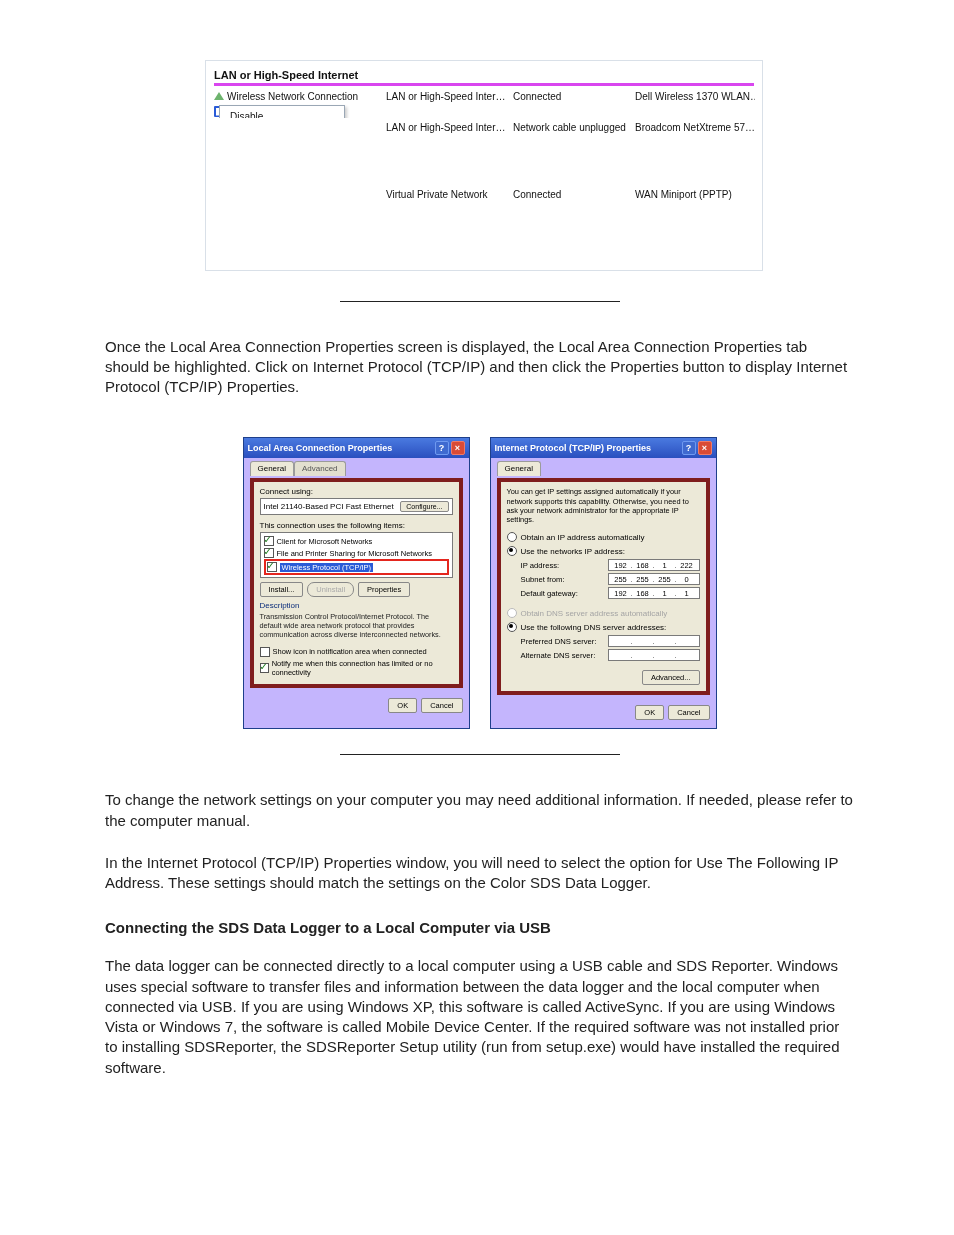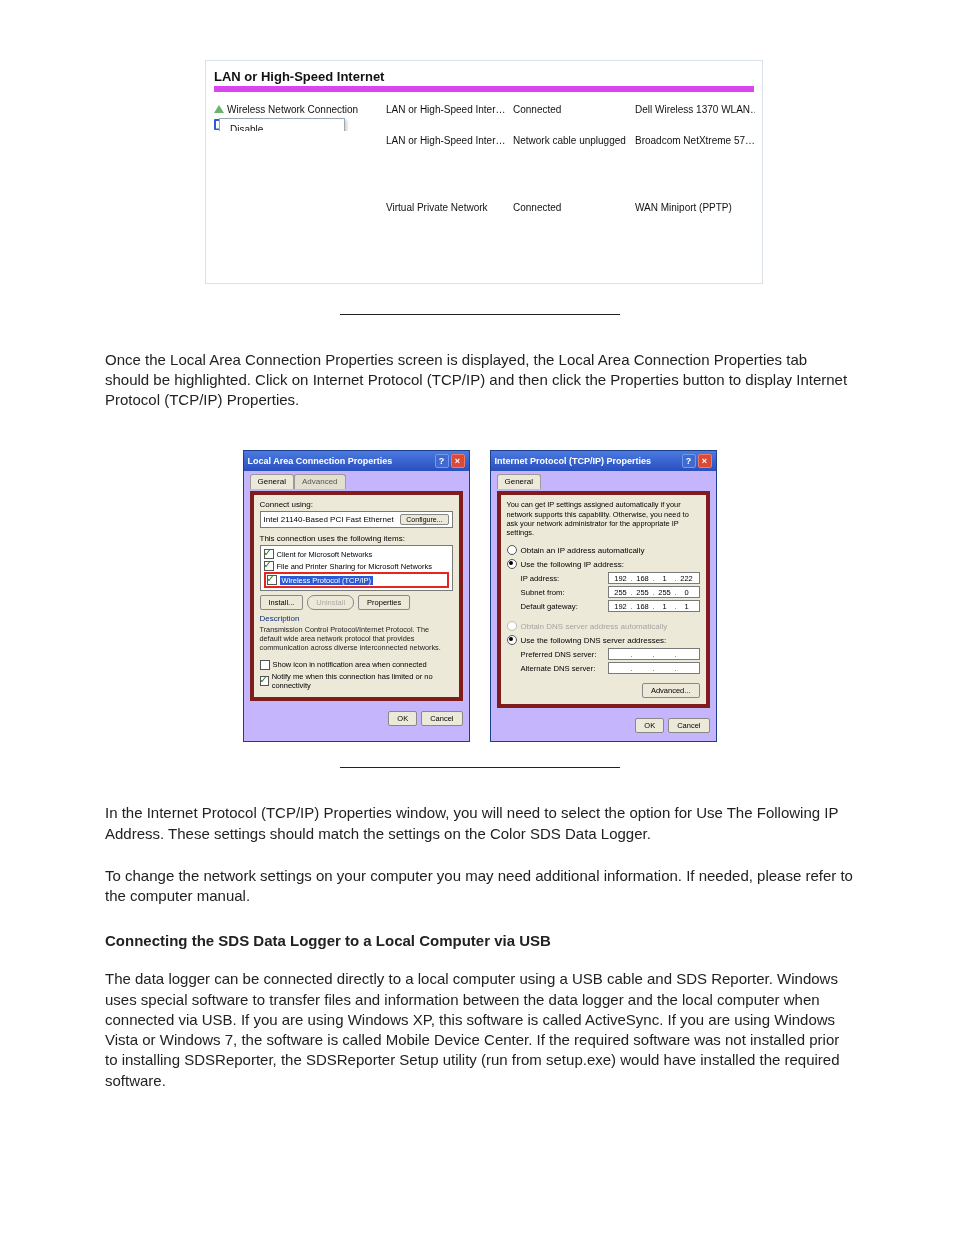--- a/index.html
+++ b/index.html
@@ -23,25 +23,25 @@
     width: 540px;
     margin-left: 100px;
     margin-bottom: 30px;
     font-size: 10px;
     font-family: Tahoma, Arial, sans-serif;
     padding: 6px 8px 10px 8px;
     background: #fff;
     color: #111;
   }
   .net-heading {
-    font-size: 13px;
+    font-size: 11px;
     font-weight: bold;
     padding: 2px 0;
-    border-bottom: 6px solid #d946ef;
-    margin-bottom: 12px;
+    border-bottom: 3px solid #d946ef;
+    margin-bottom: 5px;
   }
   .net-grid {
     display: grid;
     grid-template-columns: 170px 125px 120px 120px;
     column-gap: 2px;
     row-gap: 4px;
     align-items: start;
   }
   .net-cell { white-space: nowrap; overflow: hidden; }
   .conn-wrap { position: relative; }
@@ -300,21 +300,21 @@
         </div>
         <div class="xp-panel">
           <div class="info-text">You can get IP settings assigned automatically if your network supports this capability. Otherwise, you need to ask your network administrator for the appropriate IP settings.</div>
 
           <div class="opt-line">
               <span class="radio"></span>
               <span>Obtain an IP address automatically</span>
             </div>
           <div class="opt-line">
               <span class="radio sel"></span>
-              <span>Use the following IP address:</span>
+              <span>Use the networks IP address:</span>
             </div>
 
           <div class="ip-row">
             <span>IP address:</span>
             <span class="ip-box">
               <span class="seg">192</span>
                 <span class="dot">.</span>
               <span class="seg">168</span>
                 <span class="dot">.</span>
               <span class="seg">1</span>
@@ -389,20 +389,20 @@
       <div class="bottom-btns">
         <span class="btn-std">OK</span>
         <span class="btn-std">Cancel</span>
       </div>
     </div>
 
   </div>
 
   <hr class="doc-rule">
 
+  <p class="para">To change the network settings on your computer you may need additional information. If needed, please refer to the computer manual.</p>
   <p class="para">In the Internet Protocol (TCP/IP) Properties window, you will need to select the option for Use The Following IP Address. These settings should match the settings on the Color SDS Data Logger.</p>
-  <p class="para">To change the network settings on your computer you may need additional information. If needed, please refer to the computer manual.</p>
 
   <div class="section-head">Connecting the SDS Data Logger to a Local Computer via USB</div>
 
   <p class="para">The data logger can be connected directly to a local computer using a USB cable and SDS Reporter. Windows uses special software to transfer files and information between the data logger and the local computer when connected via USB. If you are using Windows XP, this software is called ActiveSync. If you are using Windows Vista or Windows 7, the software is called Mobile Device Center. If the required software was not installed prior to installing SDSReporter, the SDSReporter Setup utility (run from setup.exe) would have installed the required software.</p>
 
 </div>
 
 </body></html>

